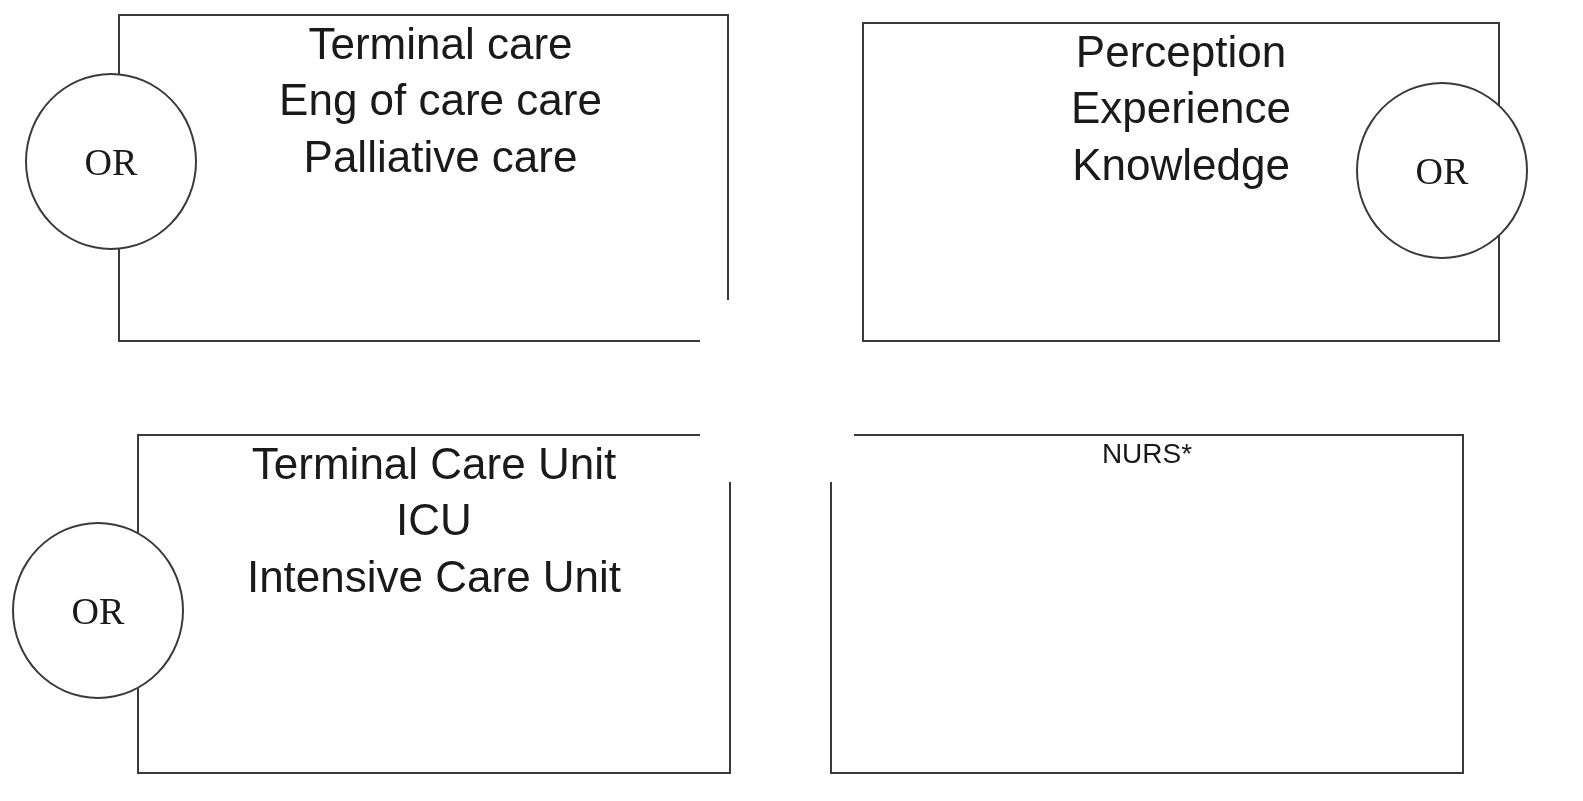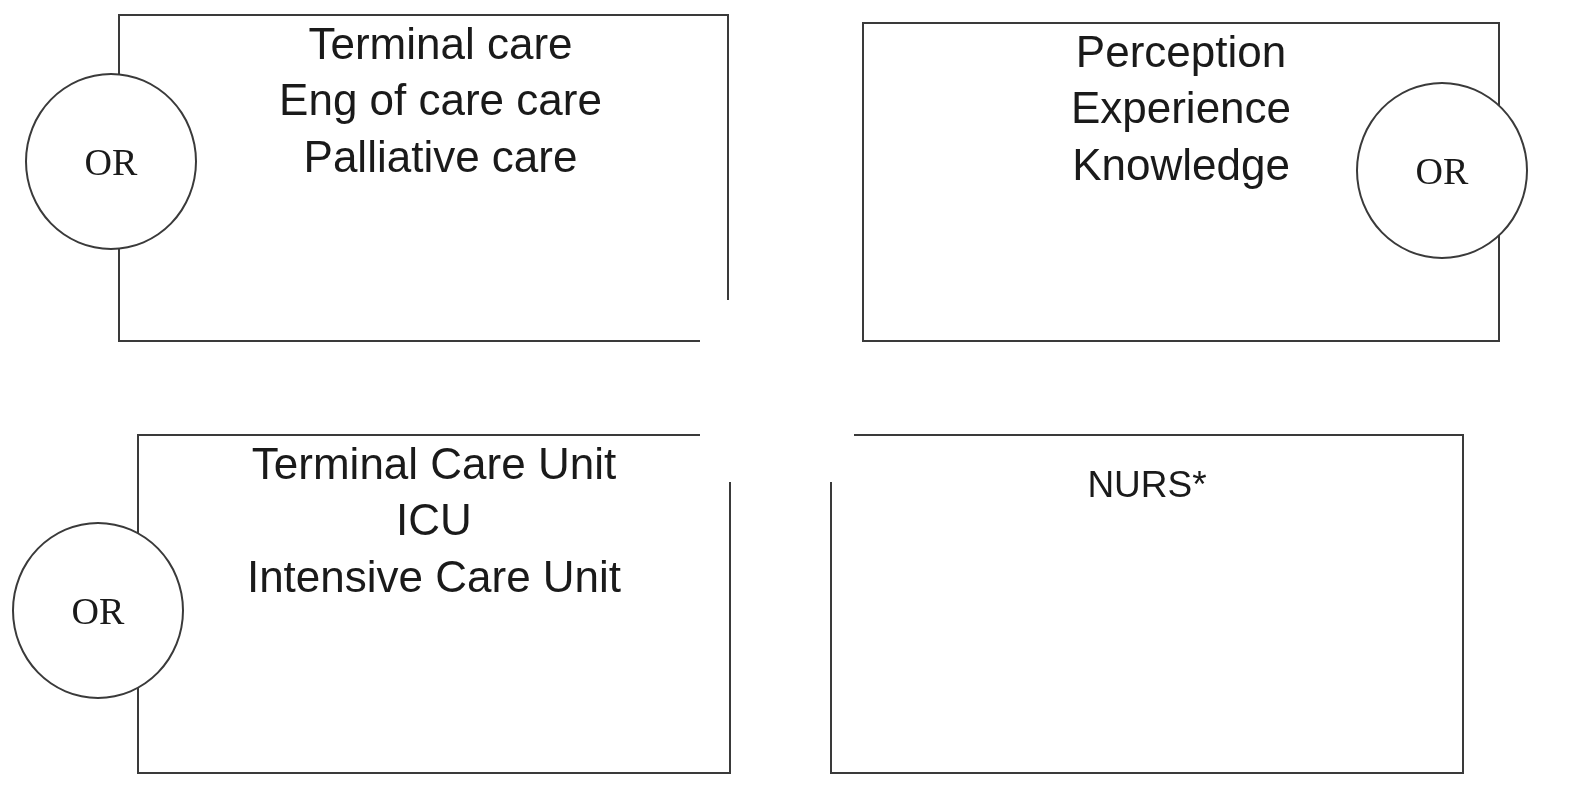--- a/index.html
+++ b/index.html
@@ -74,22 +74,21 @@
     height: 340px;
   }
   
   #box-nurs {
     left: 830px;
     top: 434px;
     width: 634px;
     height: 340px;
   }
   #box-nurs .line {
-    font-size: 37px;
-    margin-top: 25px;
+    font-size: 28px;
   }
   
   #or-topleft {
     left: 25px;
     top: 73px;
     width: 172px;
     height: 177px;
   }
   #or-topright {
     left: 1356px;

